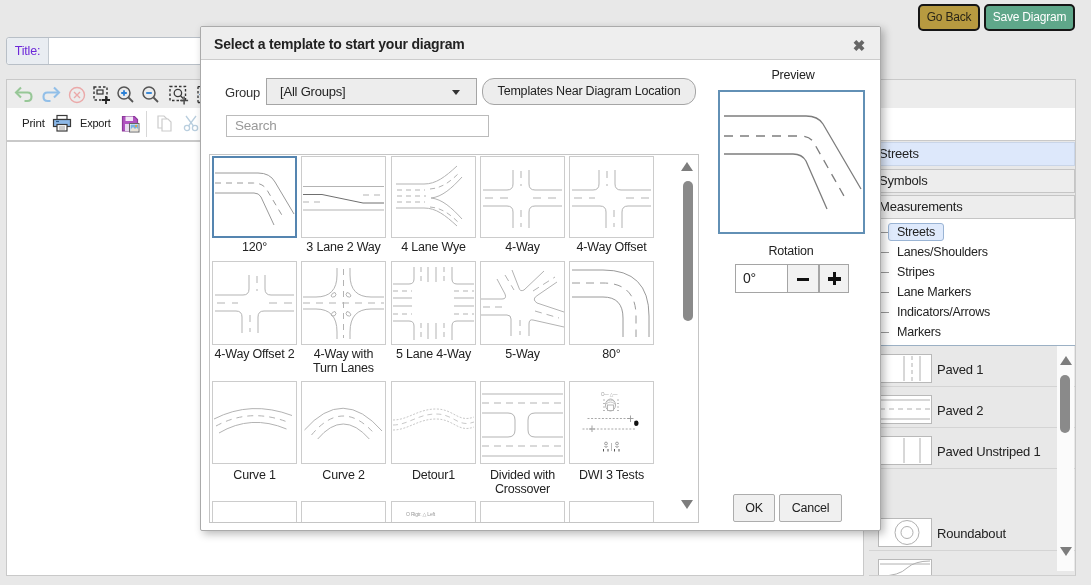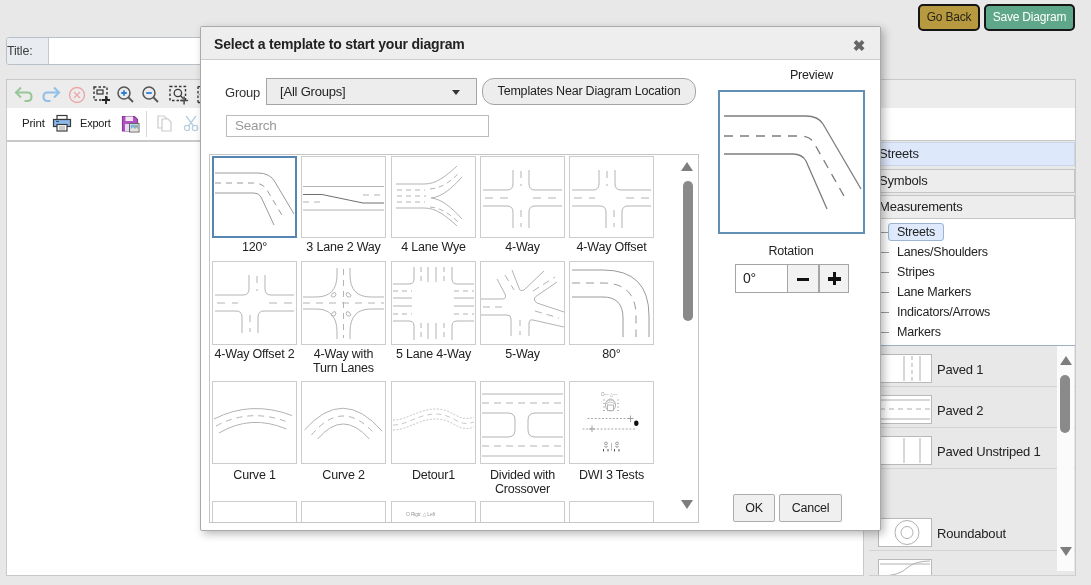--- a/index.html
+++ b/index.html
@@ -3,21 +3,21 @@
 <meta charset="utf-8">
 <style>
 * { margin:0; padding:0; box-sizing:border-box; }
 html,body { width:1091px; height:585px; background:#e8e8e8; font-family:"Liberation Sans",sans-serif; overflow:hidden; position:relative; letter-spacing:-0.2px; }
 .abs { position:absolute; }
 
 #goback { left:918px; top:4px; width:62px; height:27px; background:#b79a40; border:2px solid #161616; border-radius:5px; color:#2a2517; font-size:12px; text-align:center; line-height:23px; }
 #savediag { left:984px; top:4px; width:91px; height:27px; background:#5fa78a; border:2px solid #161616; border-radius:5px; color:#fff; font-size:12px; text-align:center; line-height:23px; }
 
 #titlebar { left:6px; top:37px; width:858px; height:28px; background:#fff; border:1px solid #b8bfc7; border-radius:3px; }
-#titlelabel { left:0; top:0; width:42px; height:26px; background:#e9edf2; border-right:1px solid #c3cad1; border-radius:3px 0 0 3px; color:#404040; font-size:12.5px; line-height:26px; }
+#titlelabel { left:0; top:0; width:42px; height:26px; background:#e9edf2; border-right:1px solid #c3cad1; border-radius:3px 0 0 3px; color:#6d28d9; font-size:12.5px; line-height:26px; text-align:center; }
 
 #toolbar { left:6px; top:79px; width:1070px; height:62px; border:1px solid #c9c9c9; background:#fff; }
 #tbrow1 { left:0; top:0; width:1068px; height:28px; background:#ececec; }
 #tbrow2 { left:0; top:28px; width:1068px; height:32px; background:#fff; }
 #printlbl { left:15px; top:9px; font-size:11.5px; color:#222; }
 #printico { left:45px; top:6px; }
 #exportlbl { left:73px; top:9px; font-size:11px; color:#222; }
 #floppyico { left:114px; top:7px; }
 #sep1 { left:139px; top:3px; width:1px; height:26px; background:#d7d7d7; }
 #copyico { left:147px; top:5px; }
@@ -50,21 +50,21 @@
 #ddarrow { left:251px; top:63px; width:0; height:0; border-left:4.5px solid transparent; border-right:4.5px solid transparent; border-top:5.5px solid #333; }
 #tmplbtn { left:281px; top:51px; width:214px; height:27px; background:#ededed; border:1px solid #a5a5a5; border-radius:12px; font-size:12.5px; color:#222; line-height:25px; text-align:center; white-space:nowrap; }
 #searchbox { left:25px; top:88px; width:263px; height:22px; background:#fff; border:1px solid #bbb; font-size:13.5px; color:#999; line-height:20px; padding-left:8px; }
 #gridbox { left:8px; top:127px; width:490px; height:369px; background:#fff; border:1px solid #c5c5c5; overflow:hidden; }
 .tile { position:absolute; width:85px; background:#fff; border:1px solid #ccc; }
 .tilesel { border:2px solid #5585b0; }
 .tlbl { position:absolute; width:105px; font-size:12.5px; color:#222; text-align:center; line-height:13.5px; }
 .sarrow { position:absolute; width:0; height:0; border-left:6px solid transparent; border-right:6px solid transparent; }
 .sthumb { position:absolute; width:10px; background:#8a8a8a; border-radius:5px; }
 
-#prevlbl { left:552px; top:41px; width:80px; text-align:right; font-size:12.5px; color:#222; }
+#prevlbl { left:552px; top:41px; width:80px; text-align:center; font-size:12.5px; color:#222; }
 #prevbox { left:517px; top:63px; width:147px; height:144px; background:#fff; border:2px solid #6290b5; }
 #rotlbl { left:550px; top:217px; width:80px; text-align:center; font-size:12.5px; color:#222; }
 #rotinput { left:534px; top:237px; width:53px; height:29px; background:#fff; border:1px solid #a5a5a5; font-size:14px; color:#222; line-height:27px; padding-left:7px; }
 #rotminus { left:587px; top:237px; width:31px; height:29px; background:#f2f2f2; border:1px solid #a5a5a5; border-left:0; }
 #rotplus { left:618px; top:237px; width:30px; height:29px; background:#f2f2f2; border:1px solid #a5a5a5; }
 #okbtn { left:532px; top:467px; width:42px; height:28px; background:#f0f0f0; border:1px solid #adadad; border-radius:2px; font-size:12.5px; color:#222; text-align:center; line-height:26px; }
 #cancelbtn { left:578px; top:467px; width:63px; height:28px; background:#f0f0f0; border:1px solid #adadad; border-radius:2px; font-size:12.5px; color:#222; text-align:center; line-height:26px; }
 </style>
 </head>
 <body>

